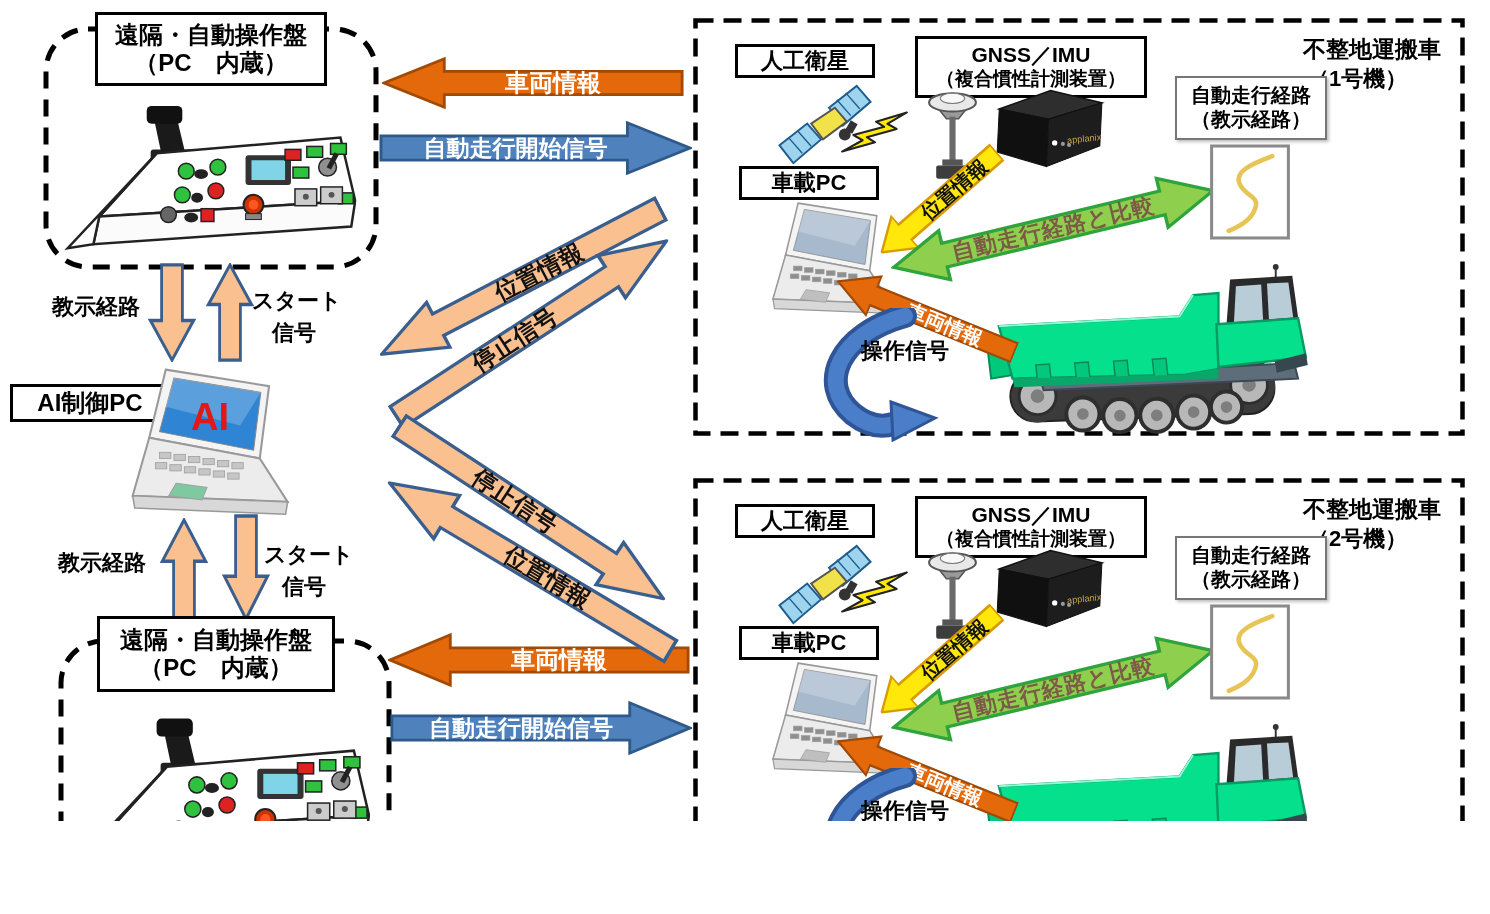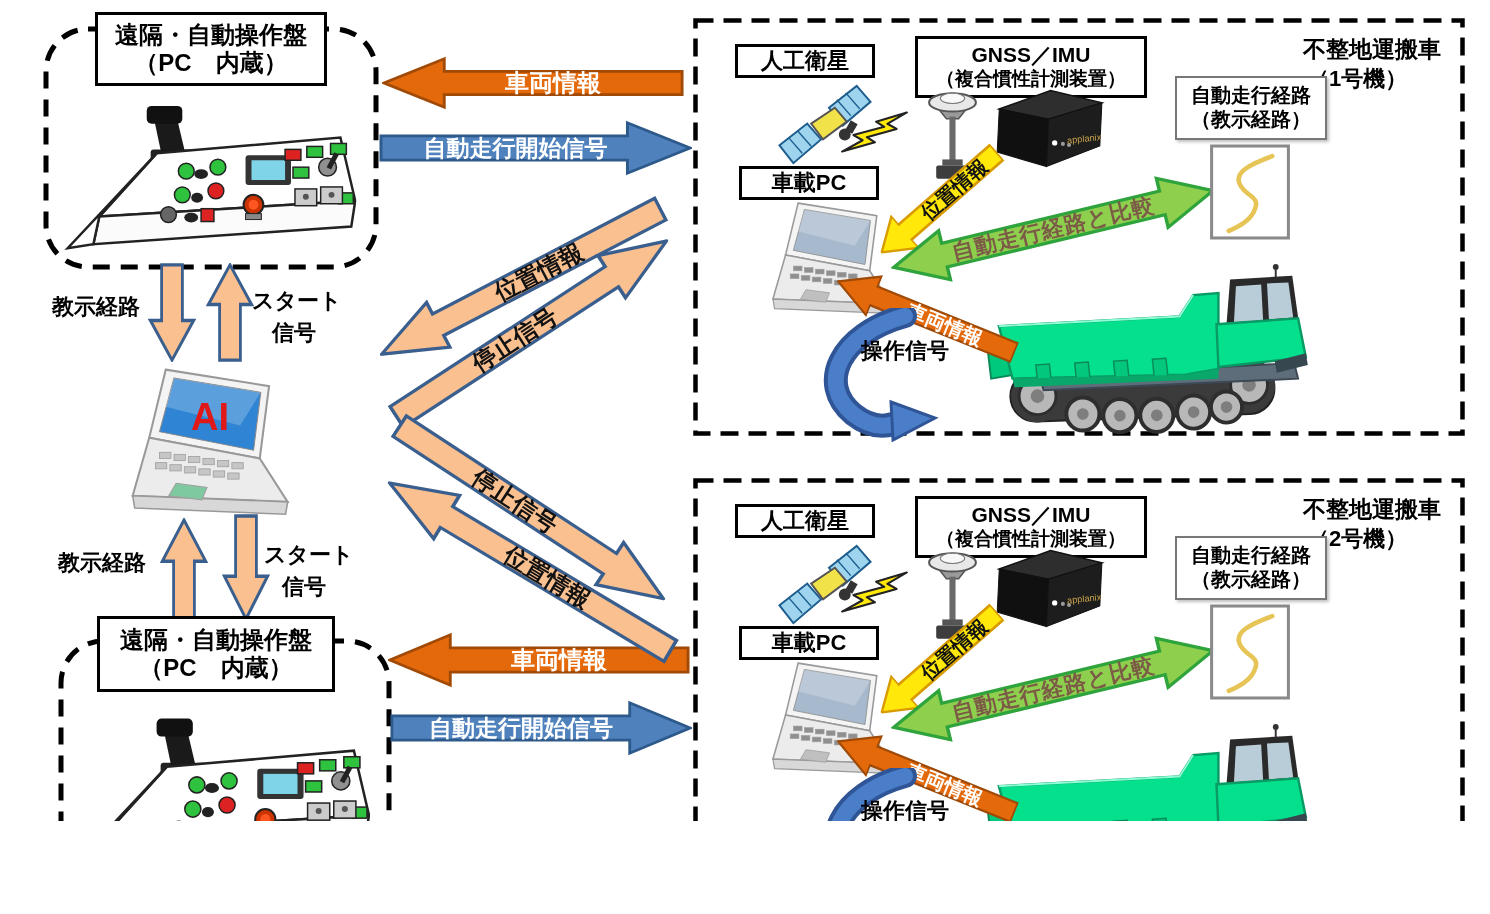--- a/index.html
+++ b/index.html
@@ -228,20 +228,23 @@
   </div>
   <div class="blockarrow" style="left:206px;top:263px;width:48px;height:99px">
     <svg class="fill-peach" viewBox="0 0 60 105" preserveAspectRatio="none">
         <use href="#sym-arrow-up"></use>
       </svg>
   </div>
   <div class="plain-label" style="left:52px;top:292px;font-size:22px">教示経路</div>
   <div class="plain-label" style="left:252px;top:286px;font-size:22px">スタート</div>
   <div class="plain-label" style="left:272px;top:318px;font-size:22px">信号</div>
 
+  <div class="lblbox" style="left:10px;top:384px;width:160px;height:38px;font-size:24px">
+    <div>AI制御PC</div>
+  </div>
   <div class="abs" style="left:112px;top:358px;width:186px;height:170px;--scr:#2f84d4;--pad:#7fc9a0">
     <svg viewBox="0 0 180 150" width="100%" height="100%">
         <use href="#sym-laptop"></use>
       </svg>
   </div>
   <div class="ai-screen-text" style="left:180px;top:396px;width:60px">AI</div>
 
   <div class="blockarrow" style="left:160px;top:518px;width:48px;height:103px">
     <svg class="fill-peach" viewBox="0 0 60 105" preserveAspectRatio="none">
         <use href="#sym-arrow-up"></use>

